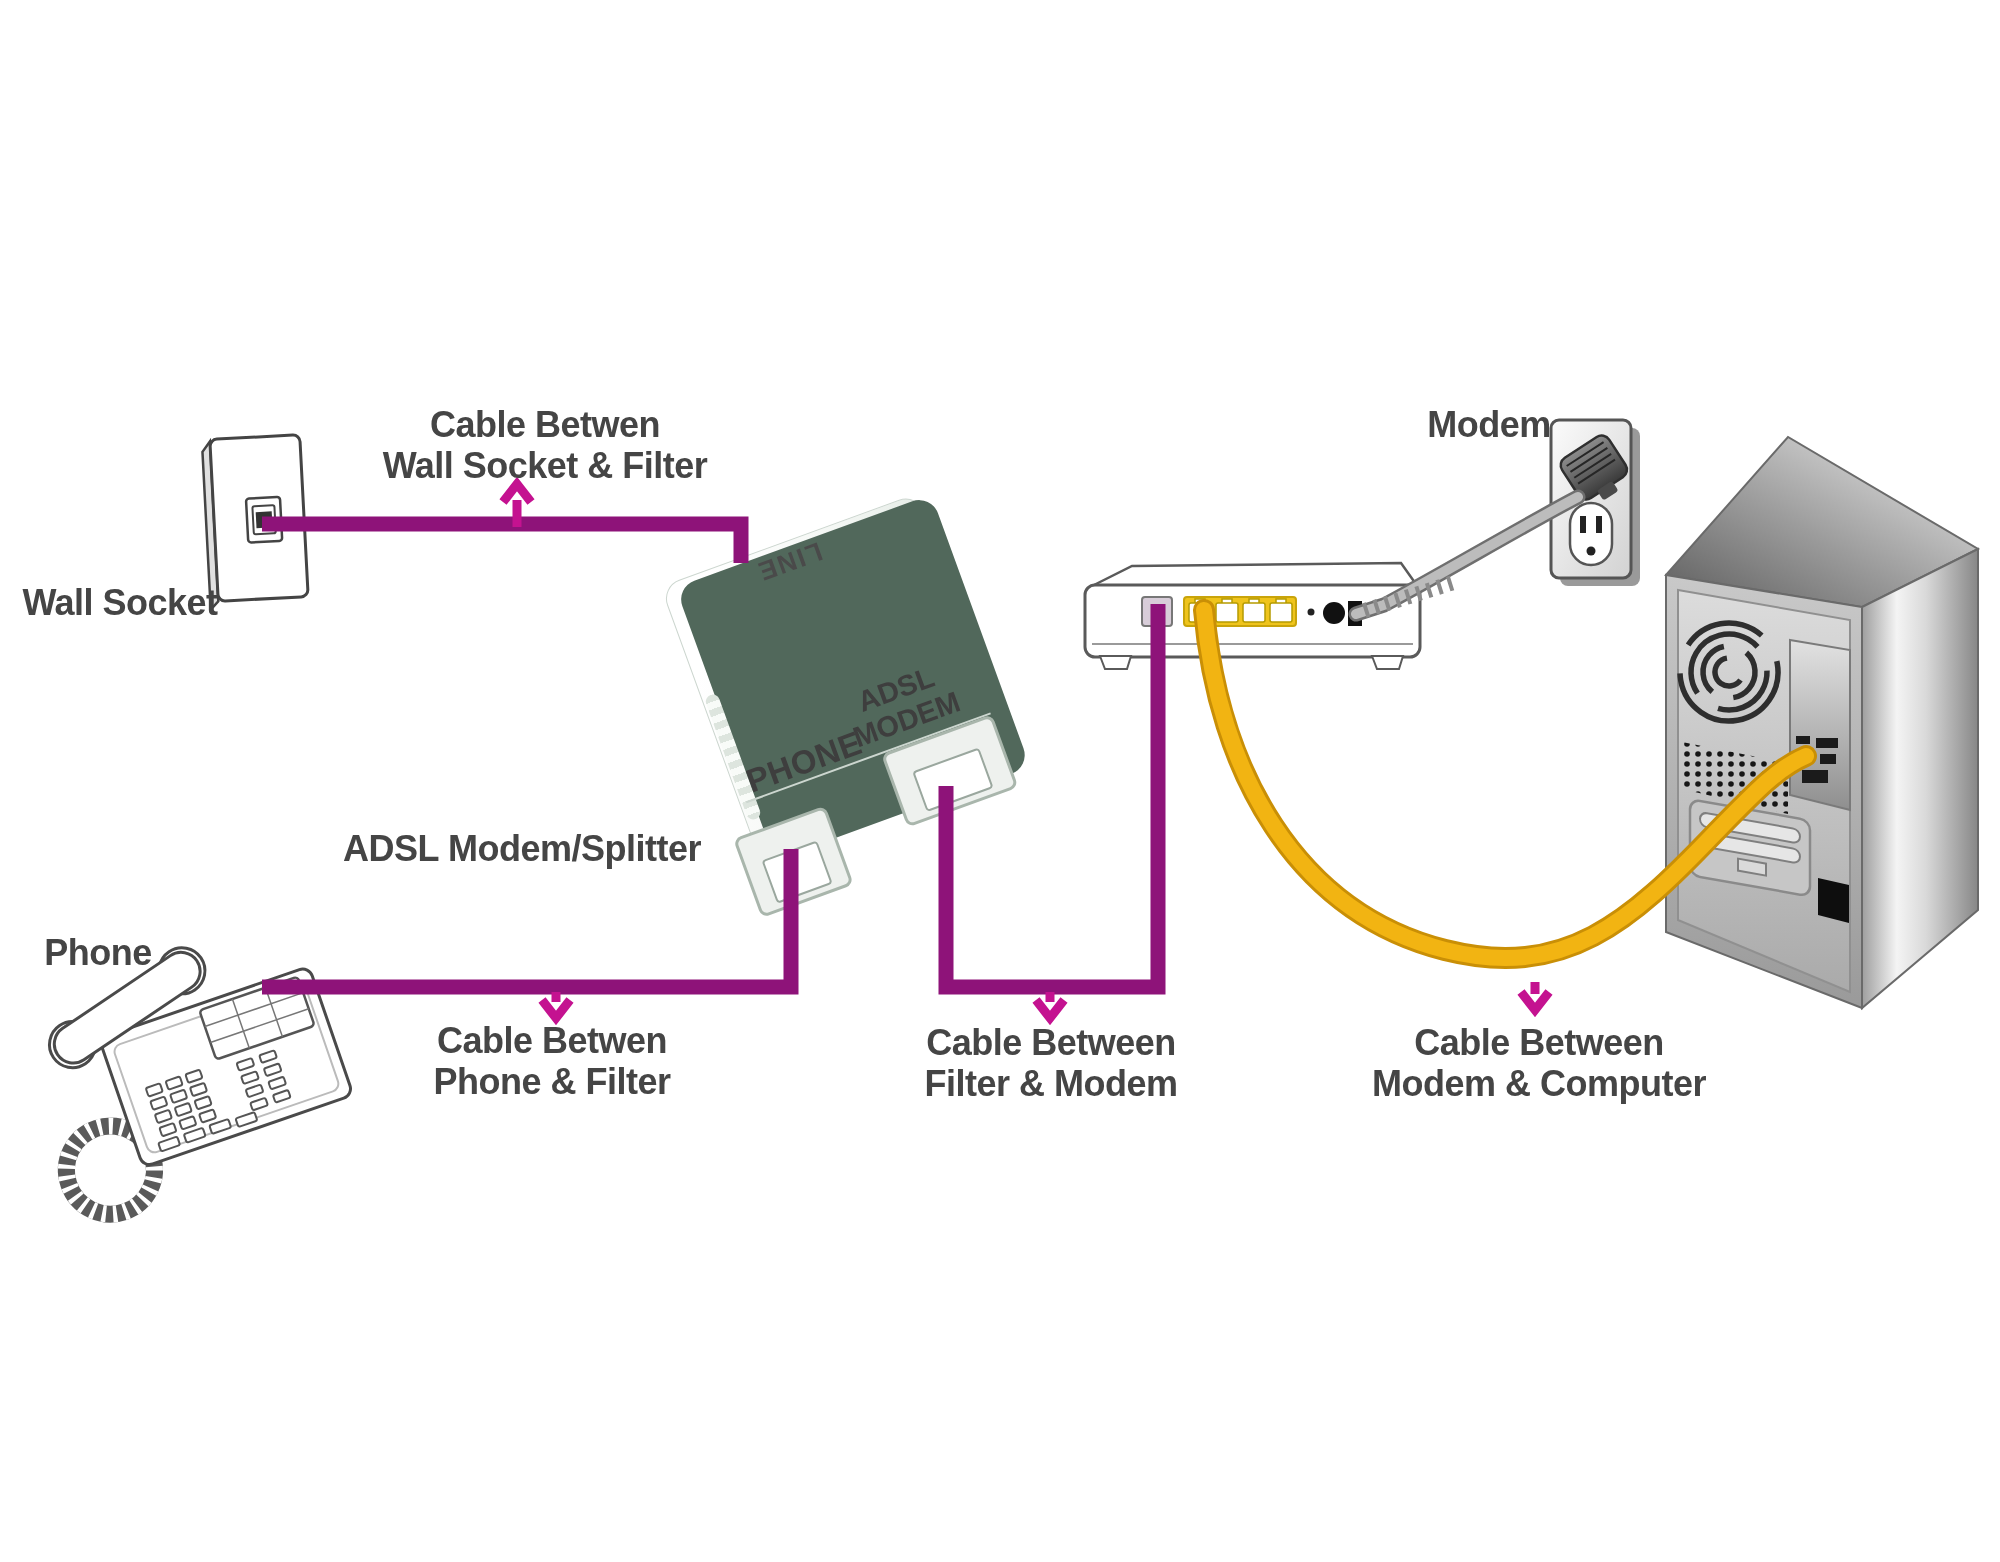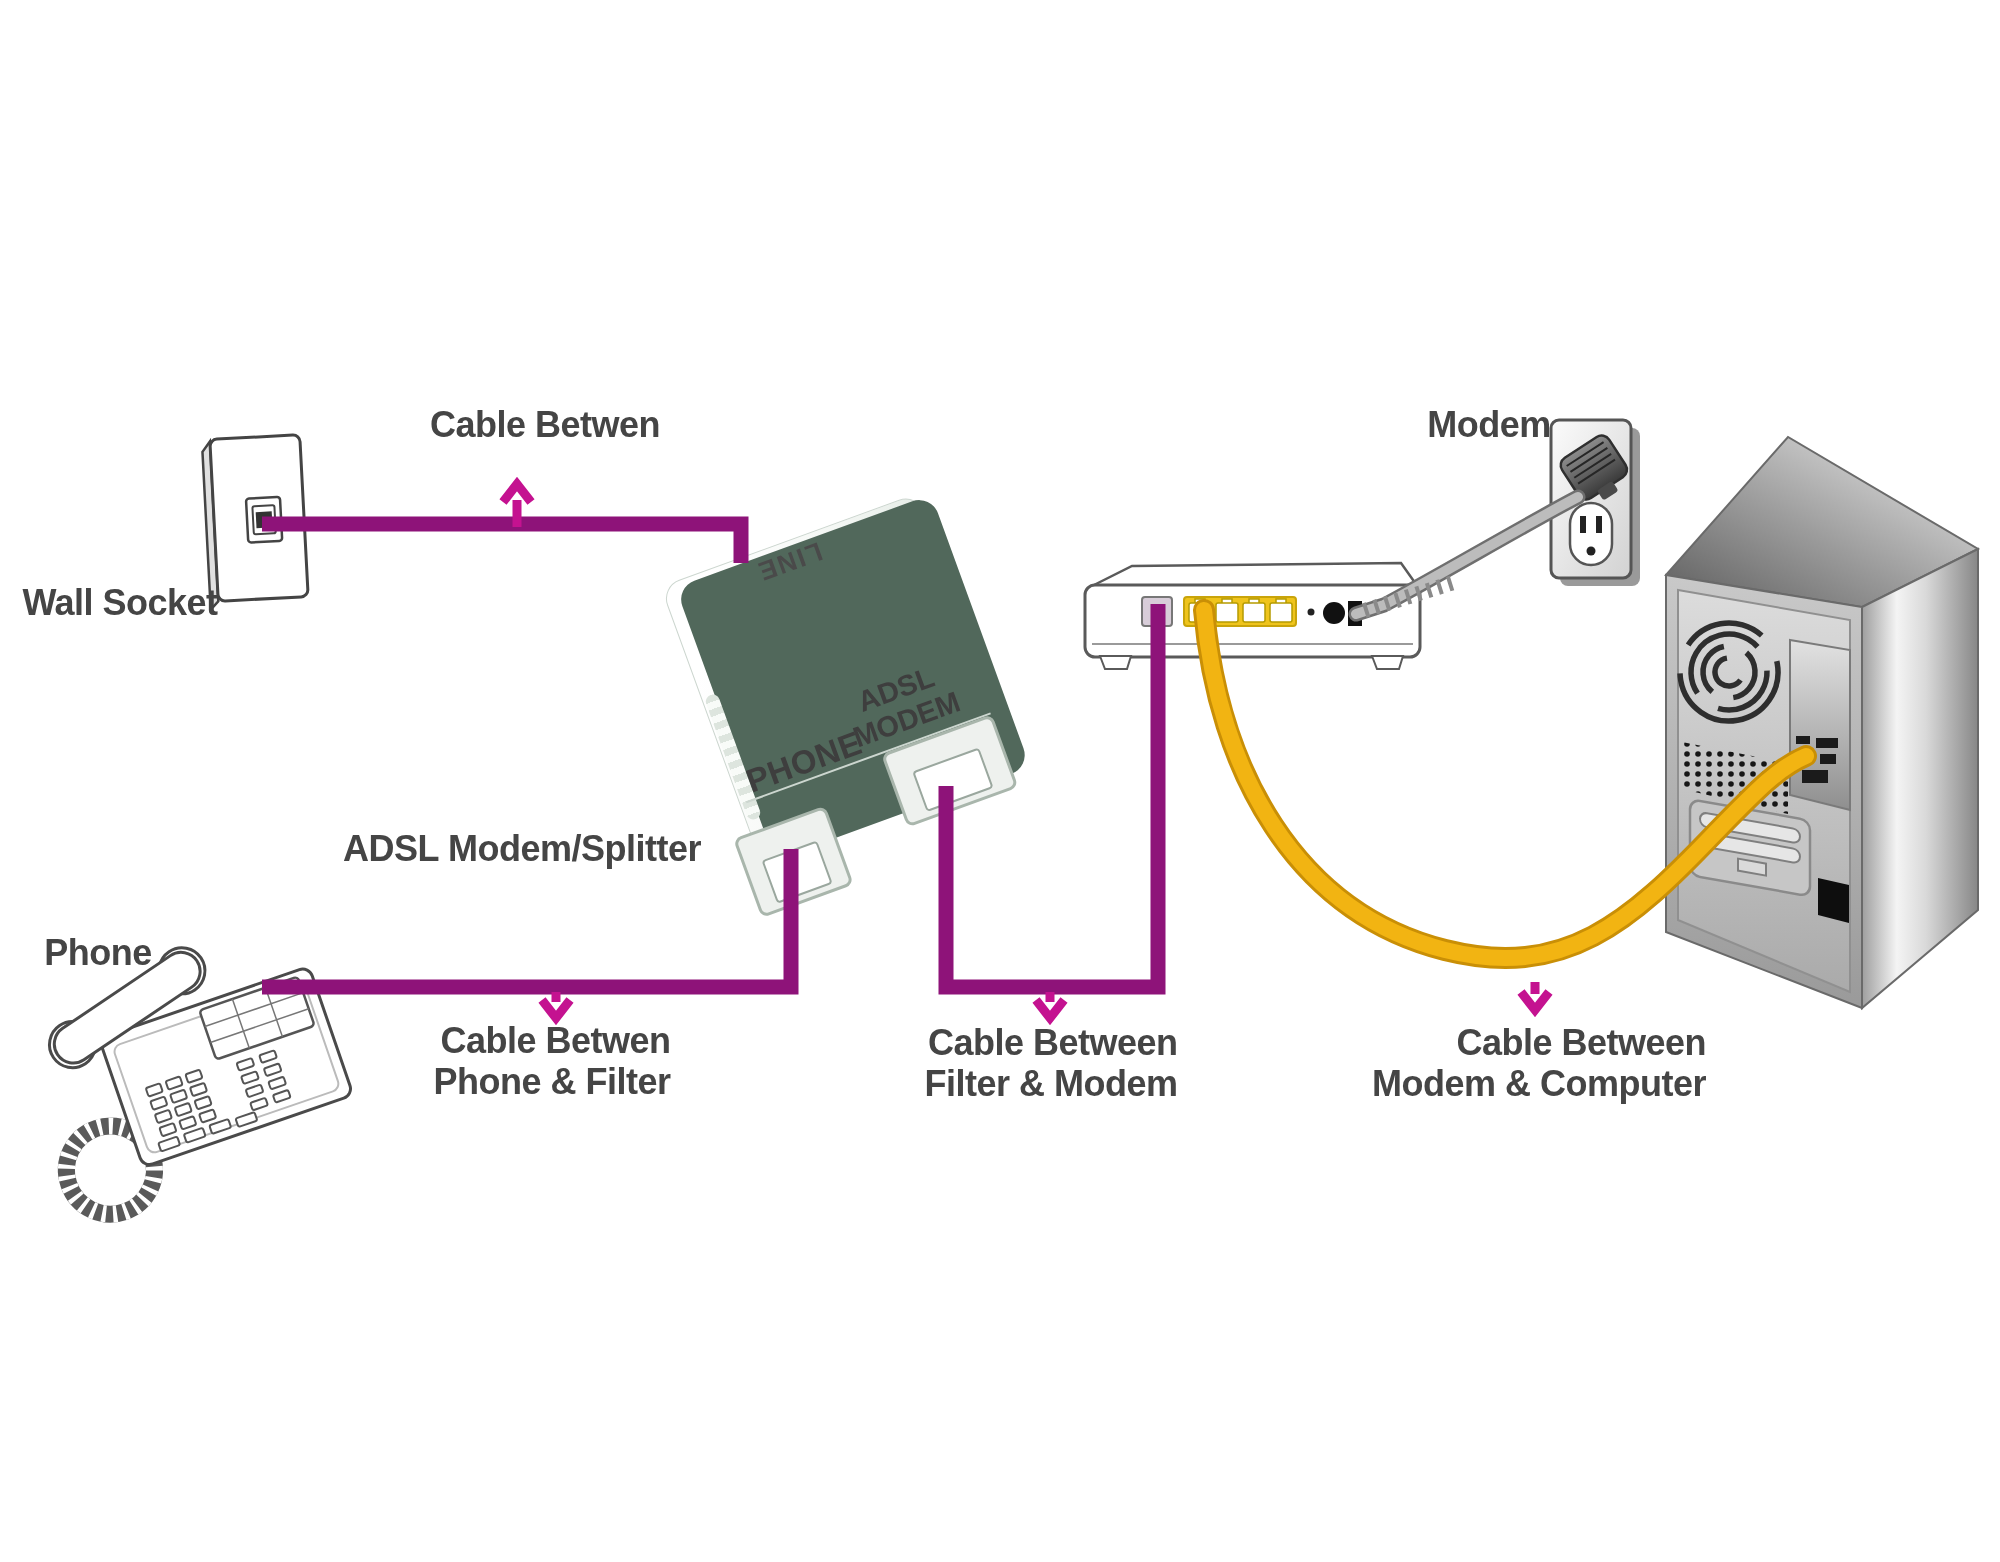--- a/index.html
+++ b/index.html
@@ -3,21 +3,21 @@
 <meta charset="utf-8">
 <title>Diagram</title>
 <style>
   html,body{margin:0;padding:0;background:#fff;}
   #canvas{position:relative;width:2000px;height:1562px;background:#fff;overflow:hidden;
           font-family:"Liberation Sans", sans-serif;}
   svg.layer{position:absolute;left:0;top:0;width:2000px;height:1562px;pointer-events:none;}
   #devices{z-index:1;} #cables{z-index:3;}
   
   .lbl{position:absolute;transform:translateX(-50%);font-weight:bold;font-size:36px;
-       line-height:41px;letter-spacing:-0.5px;color:#454545;text-align:right;
+       line-height:41px;letter-spacing:-0.5px;color:#454545;text-align:center;
        white-space:nowrap;z-index:4;}
   .lbl span{display:block;}
   
   #splitter{position:absolute;left:702px;top:531px;width:272px;height:290px;z-index:2;
             transform:rotate(-20deg);border-radius:20px;border:1px solid #ccd6cf;
             background:linear-gradient(115deg,#ffffff 12%,#f4f7f4 45%,#e0e8e2 78%,#cfdad2 100%);}
   #splitter::before{content:"";position:absolute;inset:0;border-radius:20px;
             background:#51685b;transform:translate(13px,5px);z-index:-1;}
   .sp-line{position:absolute;left:82px;top:4px;width:94px;transform:rotate(180deg);
            font-size:26px;font-weight:bold;color:#4a4a4a;letter-spacing:2px;text-align:center;}
@@ -227,20 +227,21 @@
     <g fill="none" stroke="#C41290" stroke-width="9">
       <path d="M 517 527 L 517 500 M 503 502 L 517 484 L 531 502"></path>
       <path d="M 556 992 L 556 1002 M 542 1000 L 556 1018 L 570 1000"></path>
       <path d="M 1050 992 L 1050 1002 M 1036 1000 L 1050 1018 L 1064 1000"></path>
       <path d="M 1535 982 L 1535 994 M 1521 992 L 1535 1010 L 1549 992"></path>
     </g>
   </svg>
 
   <div class="lbl" style="left:545px;top:404px">
     <span>Cable Betwen</span>
+    <span>Wall Socket &amp; Filter</span>
   </div>
   <div class="lbl" style="left:552px;top:1020px">
     <span>Cable Betwen</span>
     <span>Phone &amp; Filter</span>
   </div>
   <div class="lbl" style="left:1051px;top:1022px">
     <span>Cable Between</span>
     <span>Filter &amp; Modem</span>
   </div>
   <div class="lbl" style="left:1539px;top:1022px">

